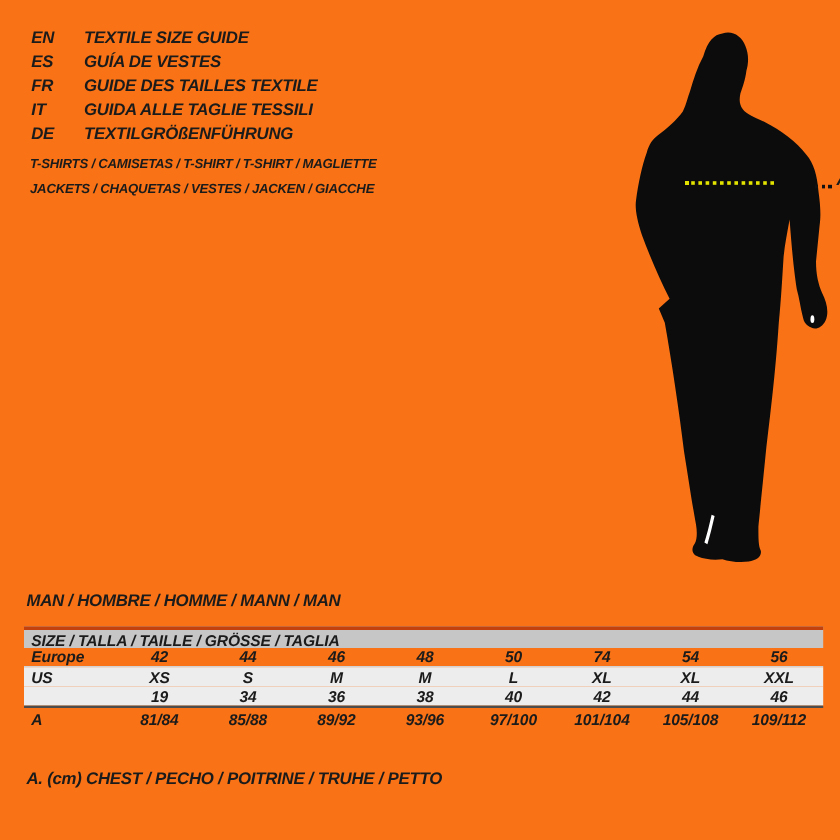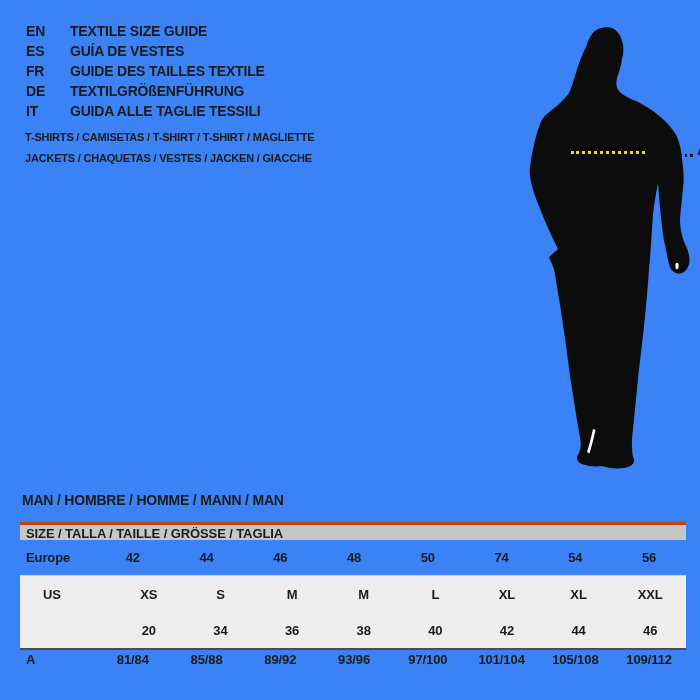--- a/index.html
+++ b/index.html
@@ -7,22 +7,23 @@
   body {
     width: 700px; height: 700px;
     font-family: "Liberation Sans", sans-serif;
     font-weight: 700;
     color: #1b1b1b;
     -webkit-font-smoothing: antialiased;
   }
   .canvas {
     position: relative;
     width: 700px; height: 700px;
-    background: #3b82f6;
+    background: #f97316;
     overflow: hidden;
+    font-style: italic;
   }
 
   
   .lang-block { position: absolute; left: 26px; top: 21px; }
   .lang-row { display: flex; line-height: 20px; font-size: 14px; letter-spacing: -0.2px; }
   .lang-code { width: 44px; }
 
   
   .category-block {
     position: absolute; left: 25px; top: 127px;
@@ -58,26 +59,26 @@
   }
   .t-header {
     height: 18px; line-height: 18px; padding-left: 6px;
     background: var(--header_gray, #c6c6c6);
     border-top: 3px solid #c2410c;
   }
   .t-row {
     display: grid;
     grid-template-columns: 76px repeat(8, 1fr);
     align-items: center;
-    height: 36px;
+    height: 16px;
   }
   .t-label { padding-left: 6px; text-align: left; }
   .t-cell { text-align: center; }
   .row-europe { border-bottom: 1px solid #d2d2d2; }
-  .row-us, .row-blank { background: var(--row_gray, #ededed); padding-left: 17px; }
+  .row-us, .row-blank { background: var(--row_gray, #ededed); }
   .row-a { border-top: 2px solid var(--rule_dark, #4c4c4c); height: 21px; }
 
   
   .footnote {
     position: absolute; left: 22px; top: 640px; margin: 0;
     font-size: 14px; letter-spacing: -0.2px;
   }
 </style>
 </head>
 <body>
@@ -91,26 +92,26 @@
     </div>
     <div class="lang-row">
       <span class="lang-code">ES</span>
       <span class="lang-title">GUÍA DE VESTES</span>
     </div>
     <div class="lang-row">
       <span class="lang-code">FR</span>
       <span class="lang-title">GUIDE DES TAILLES TEXTILE</span>
     </div>
     <div class="lang-row">
+      <span class="lang-code">IT</span>
+      <span class="lang-title">GUIDA ALLE TAGLIE TESSILI</span>
+    </div>
+    <div class="lang-row">
       <span class="lang-code">DE</span>
       <span class="lang-title">TEXTILGRÖßENFÜHRUNG</span>
-    </div>
-    <div class="lang-row">
-      <span class="lang-code">IT</span>
-      <span class="lang-title">GUIDA ALLE TAGLIE TESSILI</span>
     </div>
   </section>
 
   <section class="category-block">
     <div>T-SHIRTS / CAMISETAS / T-SHIRT / T-SHIRT / MAGLIETTE</div>
     <div>JACKETS / CHAQUETAS / VESTES / JACKEN / GIACCHE</div>
   </section>
 
   <figure class="figure">
     <svg width="170" height="450" viewBox="0 0 170 450" aria-hidden="true">
@@ -186,21 +187,21 @@
       <span class="t-cell">M</span>
       <span class="t-cell">M</span>
       <span class="t-cell">L</span>
       <span class="t-cell">XL</span>
       <span class="t-cell">XL</span>
       <span class="t-cell">XXL</span>
     </div>
 
     <div class="t-row row-blank">
       <span class="t-label"></span>
-      <span class="t-cell">20</span>
+      <span class="t-cell">19</span>
       <span class="t-cell">34</span>
       <span class="t-cell">36</span>
       <span class="t-cell">38</span>
       <span class="t-cell">40</span>
       <span class="t-cell">42</span>
       <span class="t-cell">44</span>
       <span class="t-cell">46</span>
     </div>
 
     <div class="t-row row-a">
@@ -209,14 +210,15 @@
       <span class="t-cell">85/88</span>
       <span class="t-cell">89/92</span>
       <span class="t-cell">93/96</span>
       <span class="t-cell">97/100</span>
       <span class="t-cell">101/104</span>
       <span class="t-cell">105/108</span>
       <span class="t-cell">109/112</span>
     </div>
   </div>
 
+  <p class="footnote">A. (cm) CHEST / PECHO / POITRINE / TRUHE / PETTO</p>
 
 </div>
 
 </body></html>

